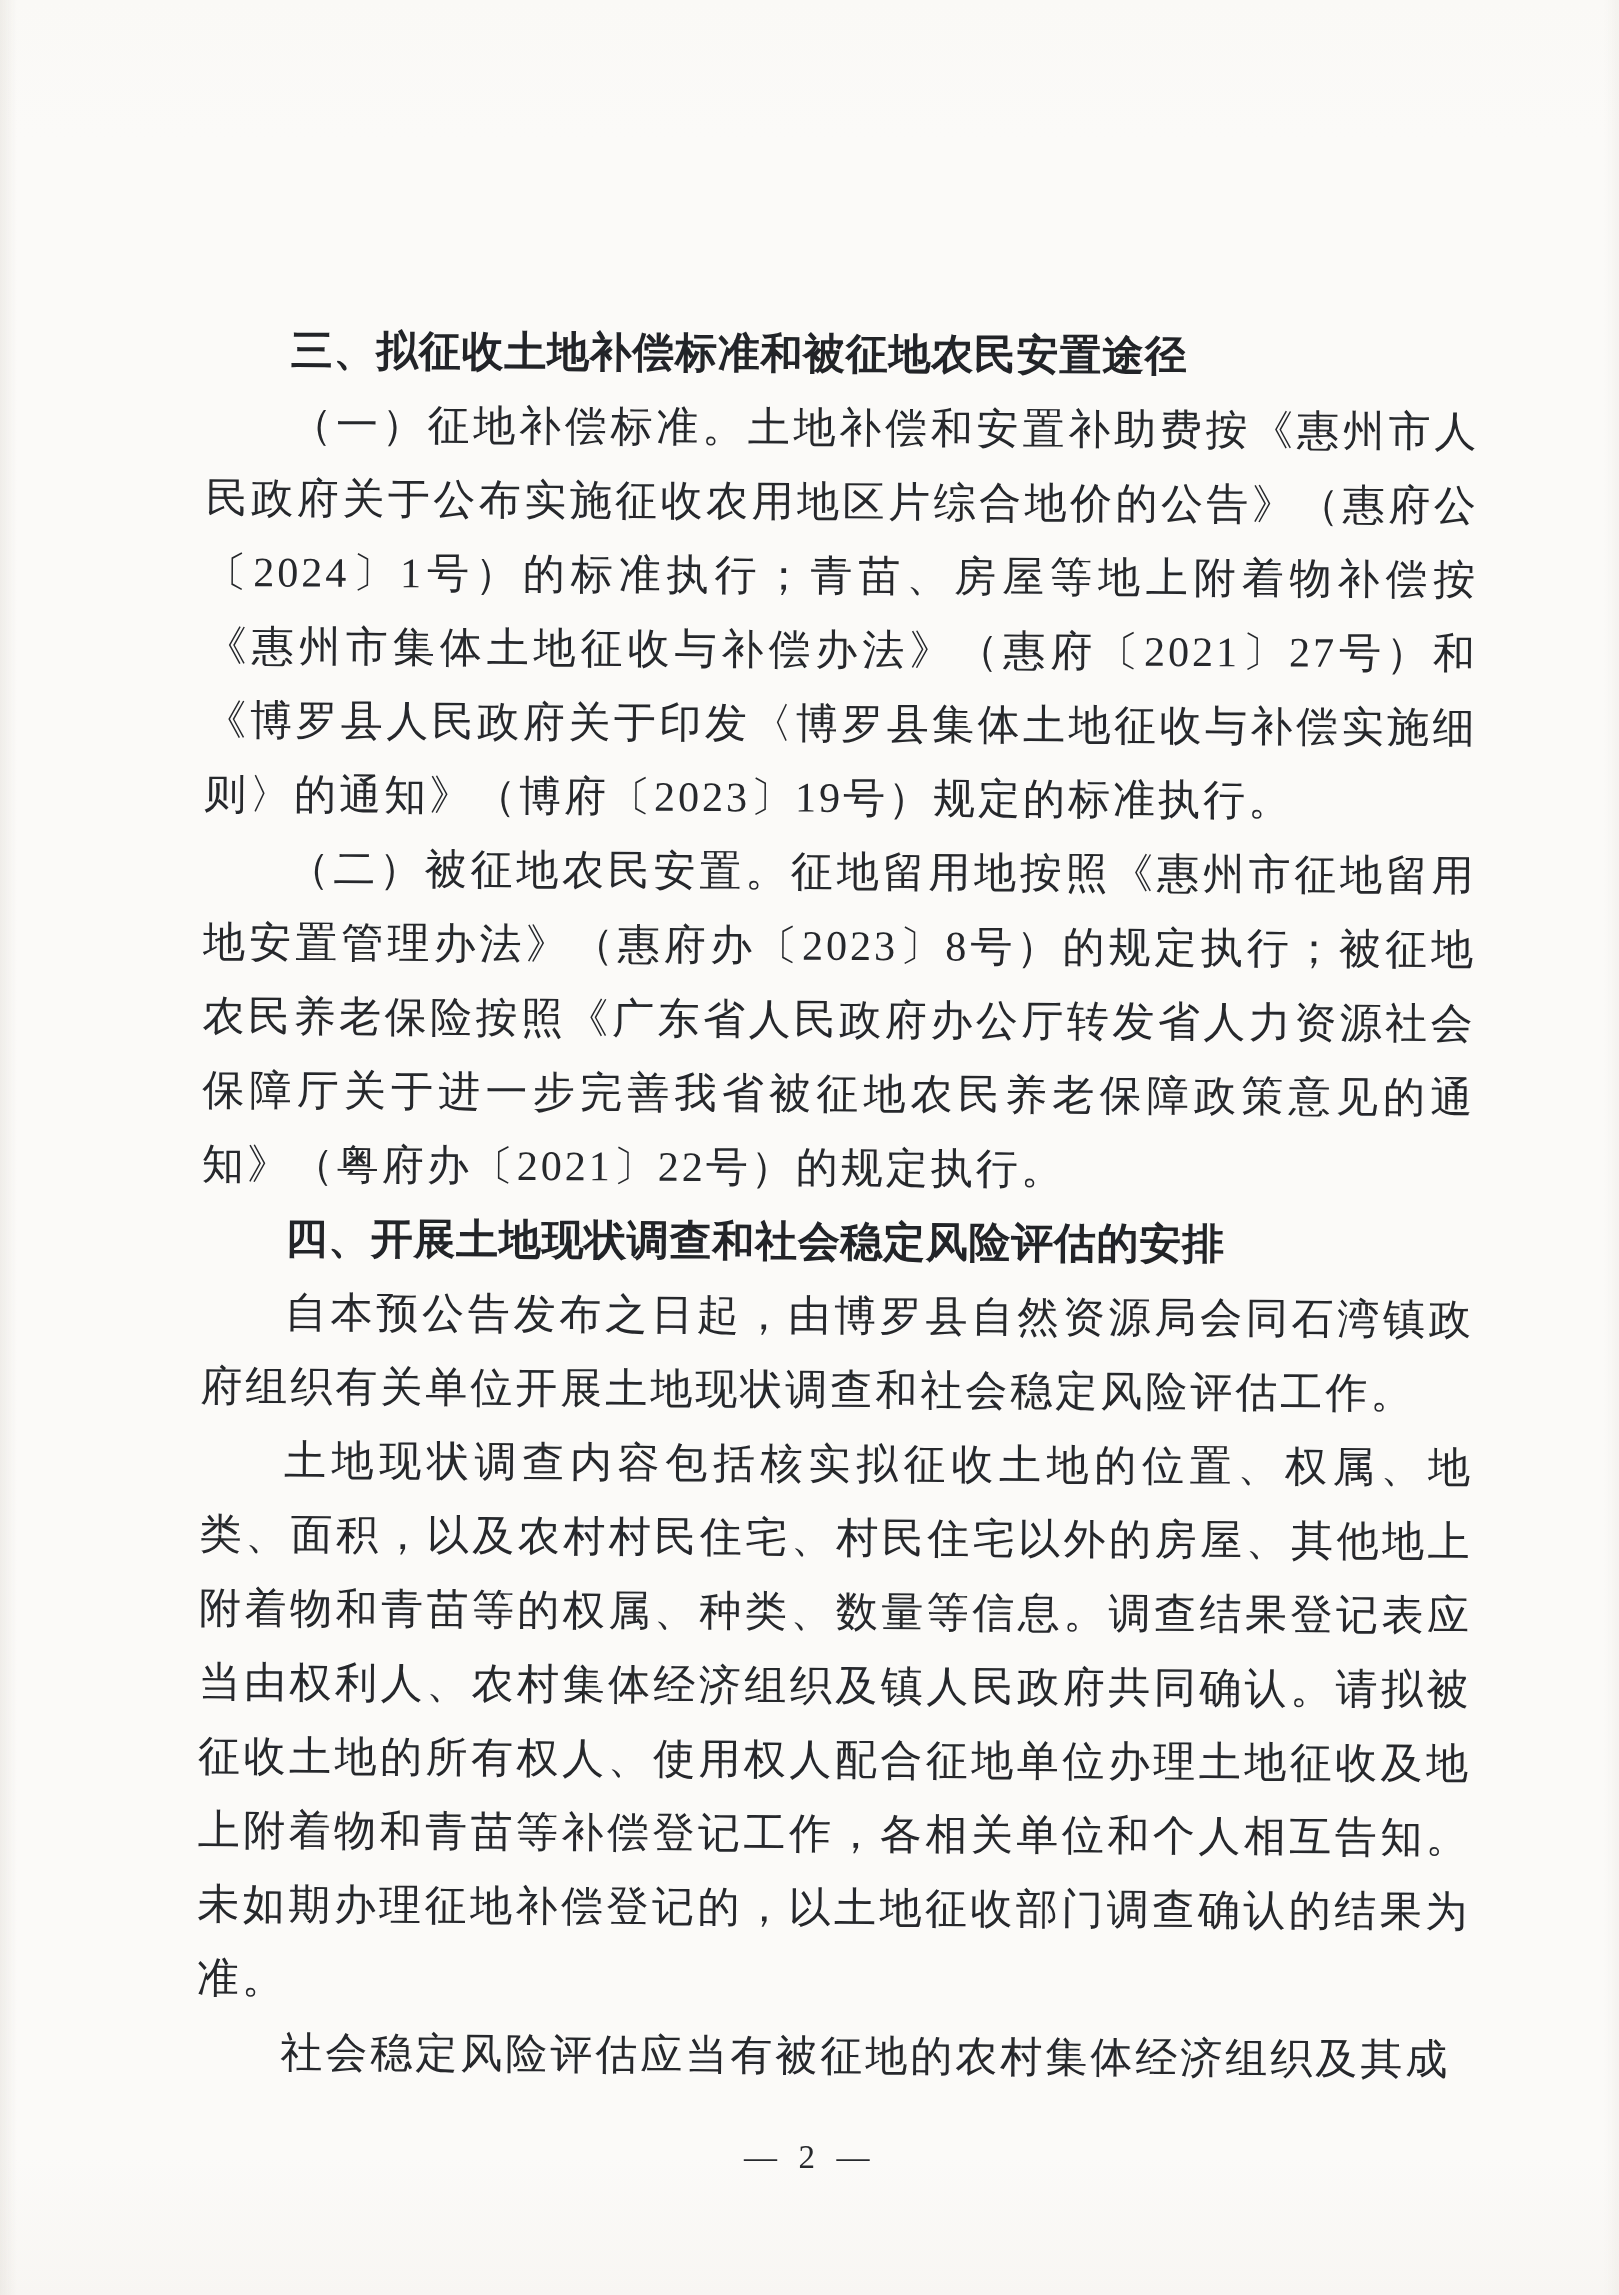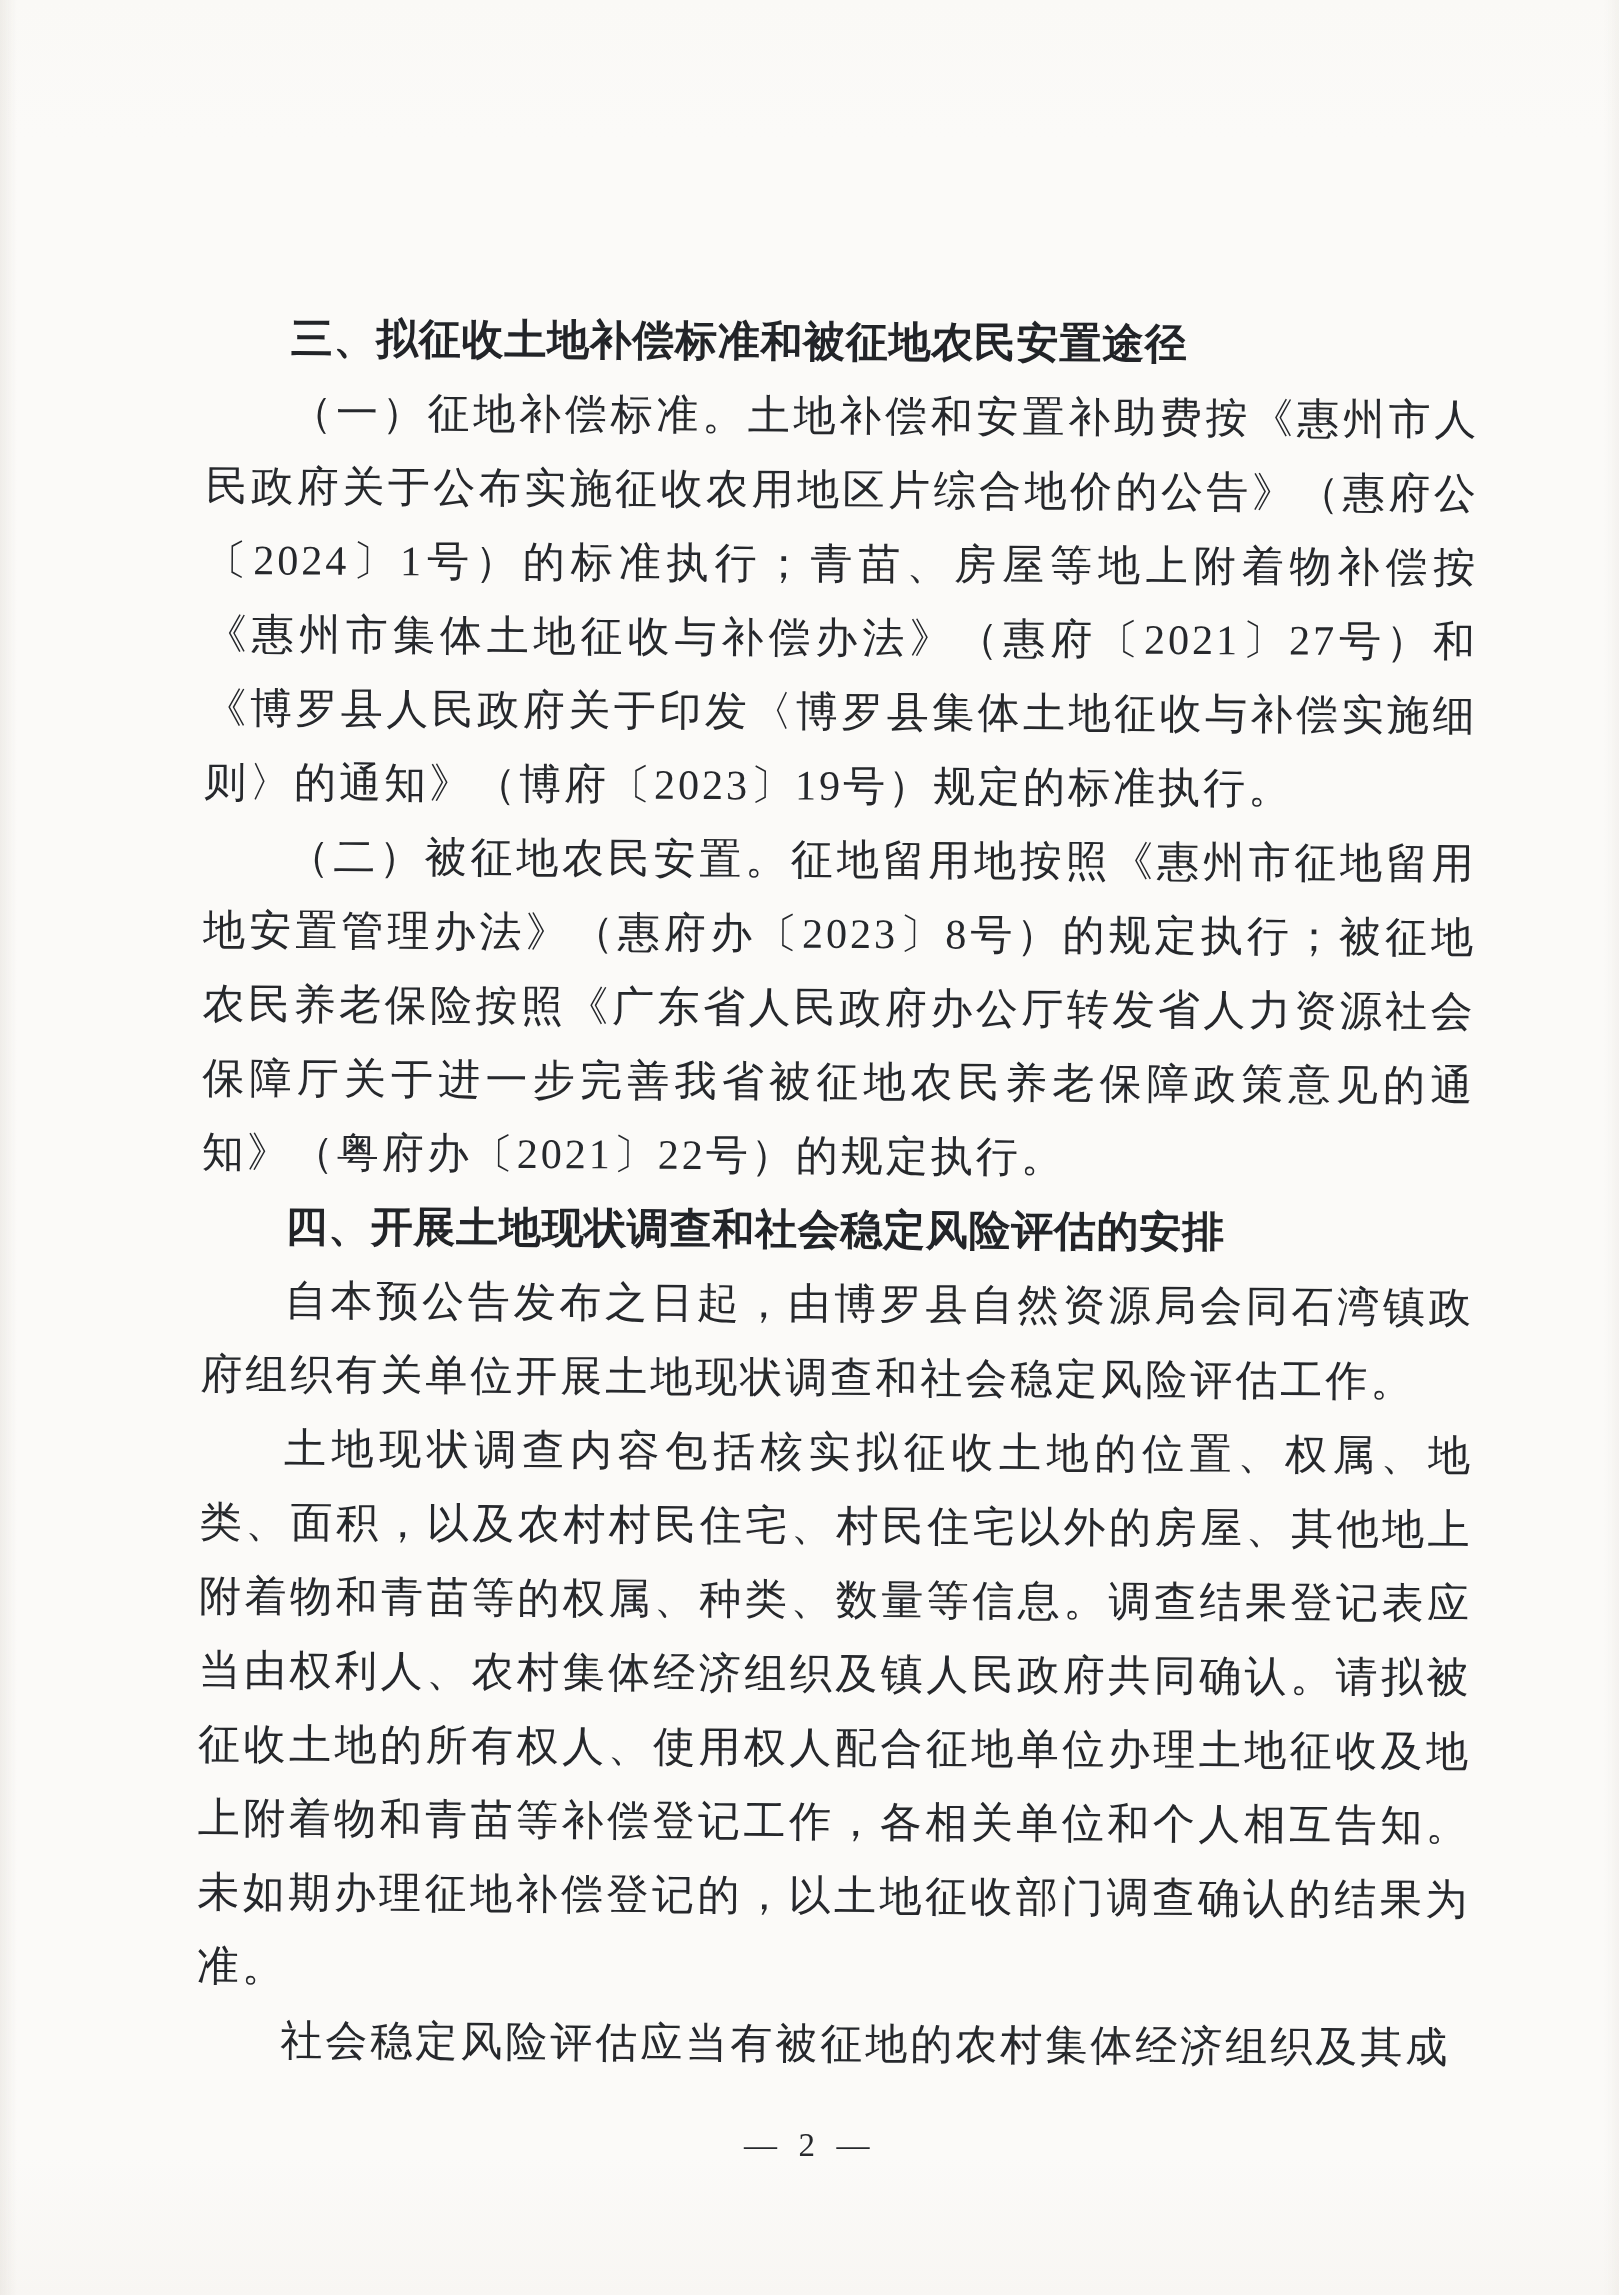--- a/index.html
+++ b/index.html
@@ -10,21 +10,21 @@
     position: relative;
     overflow: hidden;
     background-color: #fbfaf8;
     background-image:
       linear-gradient(90deg, rgba(225,221,215,0.45) 0px, rgba(251,250,248,0) 17px),
       linear-gradient(270deg, rgba(228,224,218,0.30) 0px, rgba(251,250,248,0) 14.6px),
       linear-gradient(180deg, #faf9f6 0%, #fbfaf8 6%, #fbfaf8 94%, #f8f6f3 100%);
     font-family: "Liberation Serif", "DejaVu Serif", serif;
     color: #26282c;
   }
-  .page { position: absolute; inset: 0; }
+  .page { position: absolute; inset: 0; margin-top: 12px; }
   .doc {
     position: absolute;
     left: 207px;
     top: 301px;
     width: 1273px;
     font-size: 42px;
     line-height: 74px;
     letter-spacing: 3px;
     text-align: justify;
     text-justify: inter-character;

